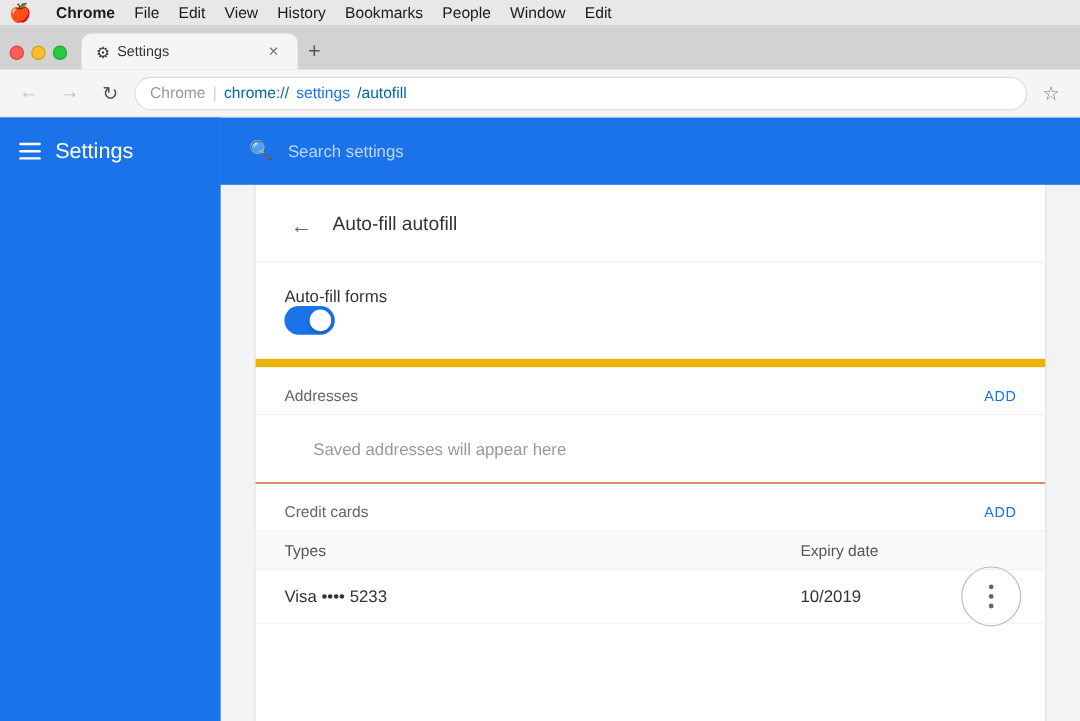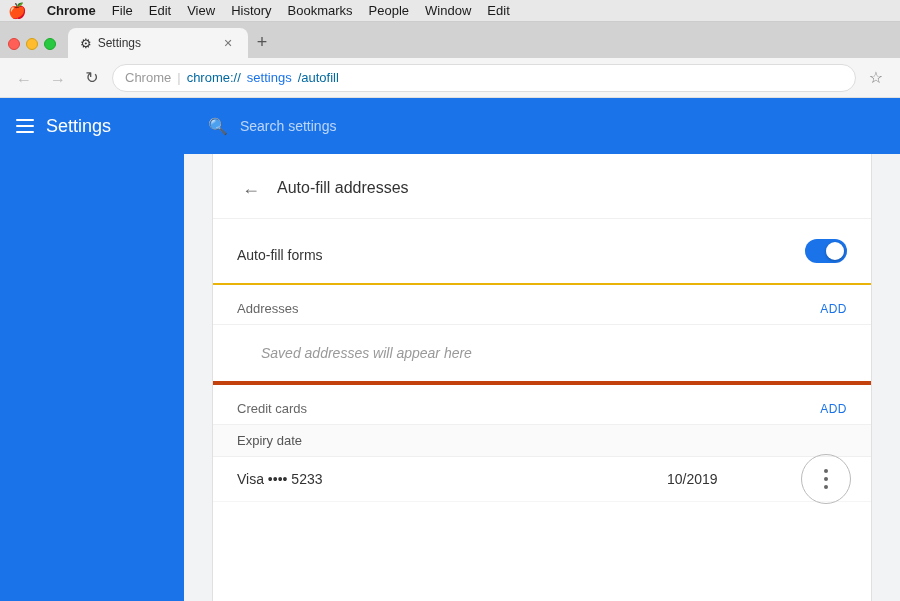--- a/index.html
+++ b/index.html
@@ -186,23 +186,24 @@
       cursor: pointer;
       width: 28px; height: 28px;
       display: flex; align-items: center; justify-content: center;
       border-radius: 50%;
     }
     .page-title { font-size: 16px; color: #333; font-weight: 400; }
 
     
     .setting-row {
       display: flex;
-      align-items: flex-end;
+      align-items: flex-start;
       padding: 20px 24px;
-      border-bottom: 2px solid #eab308;
+      border-bottom: 7px solid #eab308;
+      flex-direction: column;
     }
     .setting-label { flex: 1; font-size: 14px; color: #333; }
 
     
     .toggle {
       position: relative;
       width: 42px; height: 24px;
     }
     .toggle-track {
       width: 42px; height: 24px;
@@ -233,22 +234,21 @@
       color: #1a73e8;
       cursor: pointer;
       font-weight: 500;
       letter-spacing: 0.5px;
     }
 
     .section-message {
       padding: 20px 24px 20px 48px;
       font-size: 14px;
       color: #999;
-      border-bottom: 4px solid #c2410c;
-      font-style: italic;
+      border-bottom: 1px solid #c2410c;
     }
 
     .table-header-row {
       display: flex;
       align-items: center;
       padding: 8px 24px;
       background: #fafafa;
       border-bottom: 1px solid #efefef;
     }
     .col-types { flex: 1; font-size: 13px; color: #555; font-weight: 500; }
@@ -383,21 +383,21 @@
 
   <div style="width:184px; background:#1a73e8; flex-shrink:0;"></div>
 
   <div class="settings-main">
     <div class="settings-content">
 
       <div style="height:56px;"></div>
 
       <div class="page-header-row">
         <div class="back-btn">←</div>
-        <span class="page-title">Auto-fill addresses</span>
+        <span class="page-title">Auto-fill autofill</span>
       </div>
 
       <div class="setting-row">
         <span class="setting-label">Auto-fill forms</span>
         <div class="toggle">
           <div class="toggle-track">
             <div class="toggle-thumb"></div>
           </div>
         </div>
       </div>
@@ -407,20 +407,21 @@
         <span class="add-btn">ADD</span>
       </div>
       <div class="section-message">Saved addresses will appear here</div>
 
       <div class="section-header">
         <span class="section-header-label">Credit cards</span>
         <span class="add-btn">ADD</span>
       </div>
 
       <div class="table-header-row">
+        <span class="col-types">Types</span>
         <span class="col-expiry">Expiry date</span>
         <span class="col-action"></span>
       </div>
 
       <div class="card-row">
         <span class="card-name">Visa ••••&nbsp;5233</span>
         <span class="card-expiry">10/2019</span>
         <div class="card-menu">
           <div class="dots-circle">
             <div class="dots-inner">

